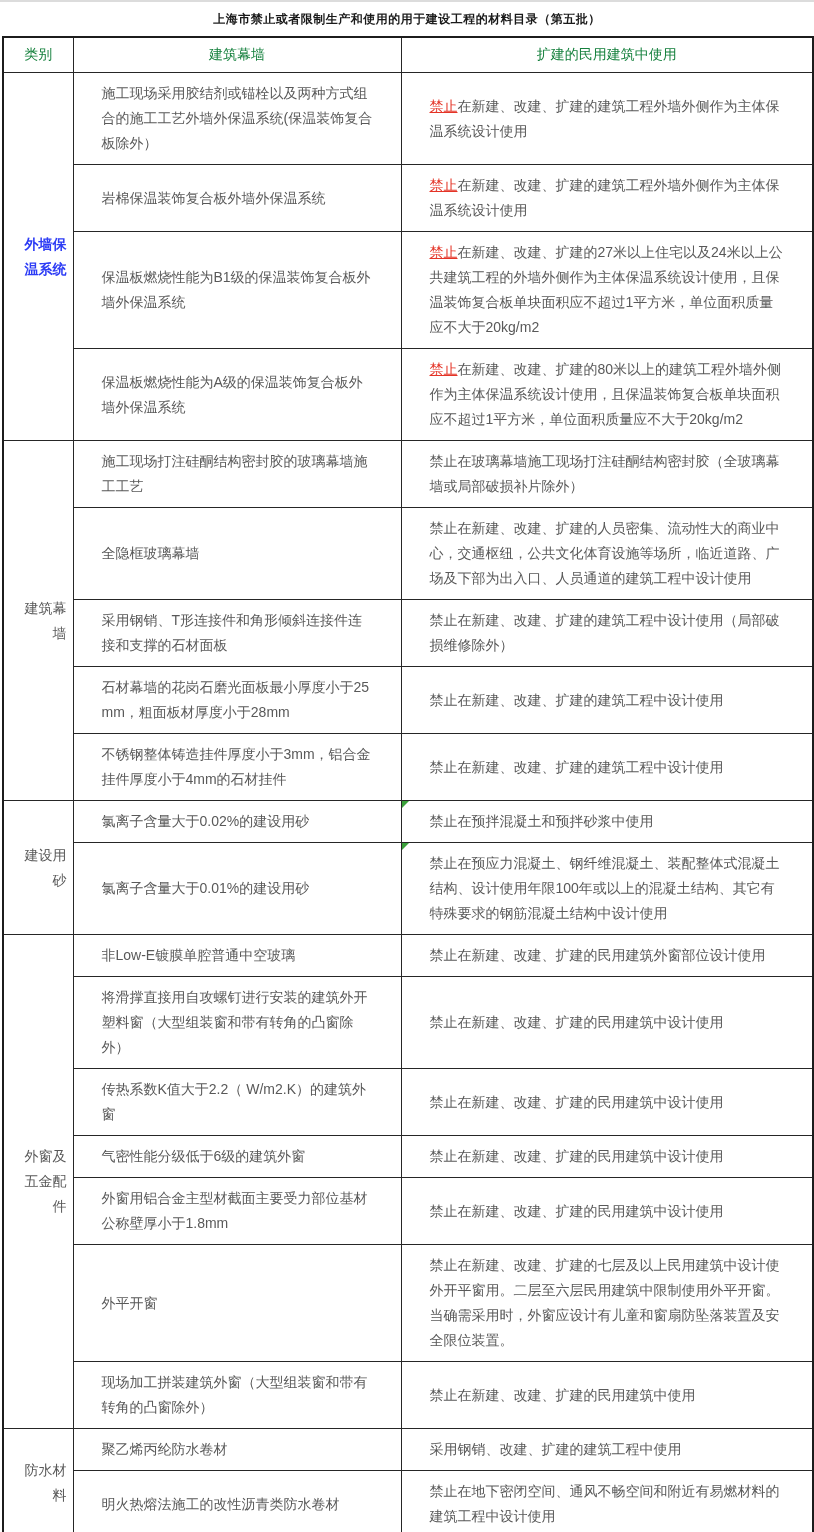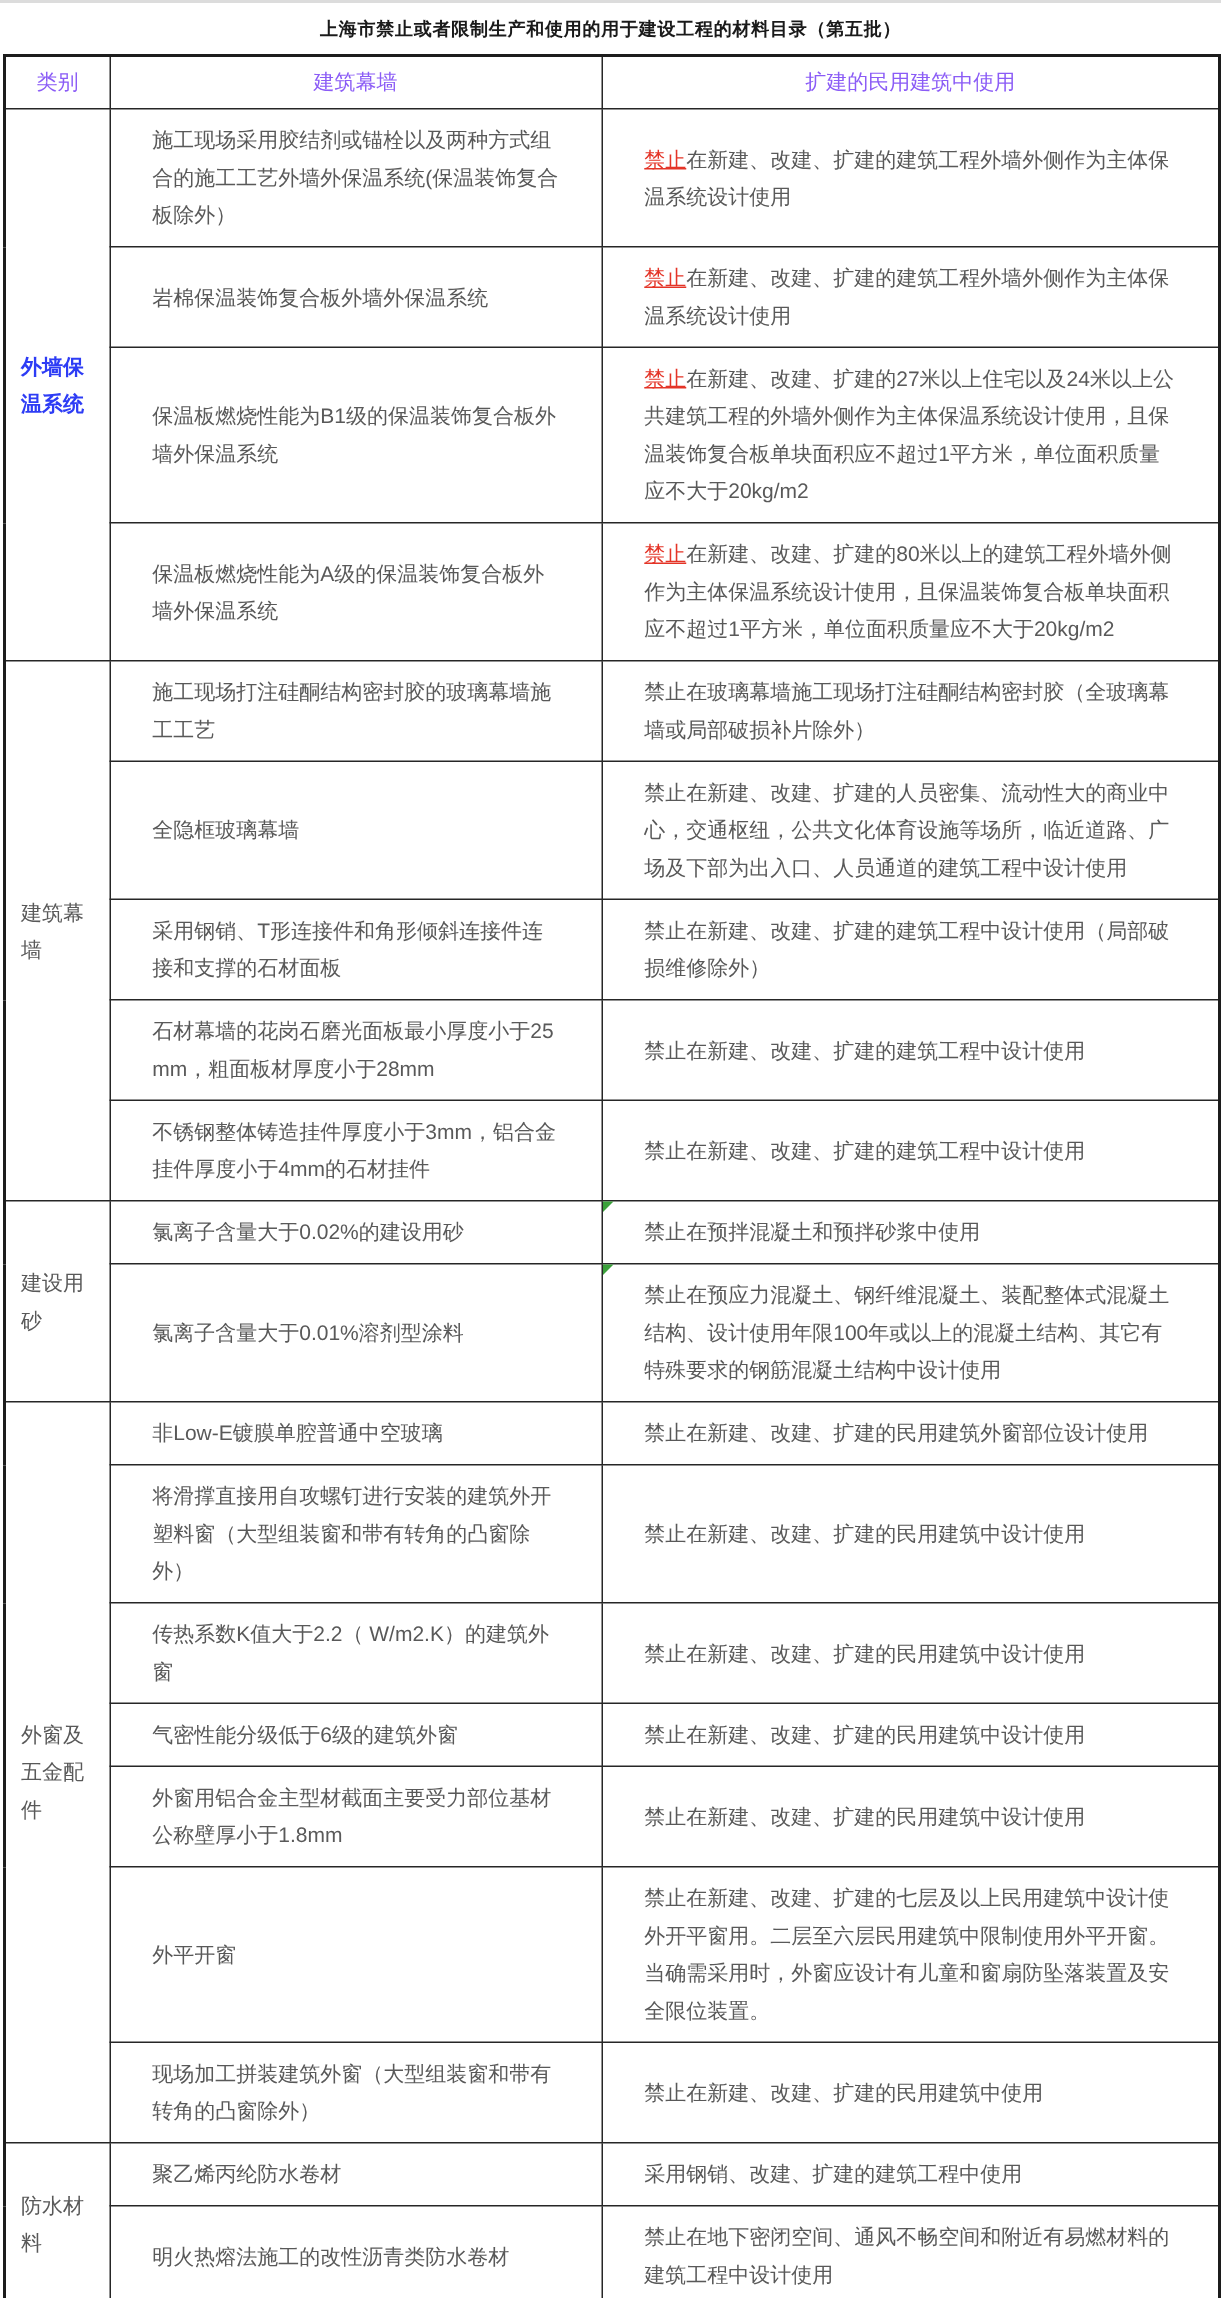--- a/index.html
+++ b/index.html
@@ -31,35 +31,35 @@
   col.c1 { width: 70px; }
   col.c2 { width: 328px; }
   col.c3 { width: 412px; }
   th, td {
     border: 1px solid #262626;
     font-size: 14px;
     box-sizing: border-box;
   }
   th {
     font-weight: normal;
-    color: #8b5cf6;
+    color: #15803d;
     text-align: center;
     padding: 8px 4px;
     background: #ffffff;
   }
   td {
     line-height: 25px;
     padding: 8px 28px;
     vertical-align: middle;
     word-break: break-all;
   }
   td.cat {
     padding: 8px 6px 8px 10px;
     vertical-align: middle;
-    text-align: left;
+    text-align: right;
   }
   td.cat.hl {
     color: var(--cat-blue, #2d3cf5);
     font-weight: bold;
   }
   td.res { position: relative; margin-left: 25px; }
   span.forbid {
     color: var(--forbid-red, #e43427);
     text-decoration: underline;
   }
@@ -127,21 +127,21 @@
         <tr>
           <td class="mat">不锈钢整体铸造挂件厚度小于3mm，铝合金挂件厚度小于4mm的石材挂件</td>
           <td class="res">禁止在新建、改建、扩建的建筑工程中设计使用</td>
         </tr>
         <tr>
           <td class="cat" rowspan="2">建设用砂</td>
           <td class="mat">氯离子含量大于0.02%的建设用砂</td>
           <td class="res"><span class="corner"></span>禁止在预拌混凝土和预拌砂浆中使用</td>
         </tr>
         <tr>
-          <td class="mat">氯离子含量大于0.01%溶剂型涂料</td>
+          <td class="mat">氯离子含量大于0.01%的建设用砂</td>
           <td class="res"><span class="corner"></span>禁止在预应力混凝土、钢纤维混凝土、装配整体式混凝土结构、设计使用年限100年或以上的混凝土结构、其它有特殊要求的钢筋混凝土结构中设计使用</td>
         </tr>
         <tr>
           <td class="cat" rowspan="7">外窗及五金配件</td>
           <td class="mat">非Low-E镀膜单腔普通中空玻璃</td>
           <td class="res">禁止在新建、改建、扩建的民用建筑外窗部位设计使用</td>
         </tr>
         <tr>
           <td class="mat">将滑撑直接用自攻螺钉进行安装的建筑外开塑料窗（大型组装窗和带有转角的凸窗除外）</td>
           <td class="res">禁止在新建、改建、扩建的民用建筑中设计使用</td>

